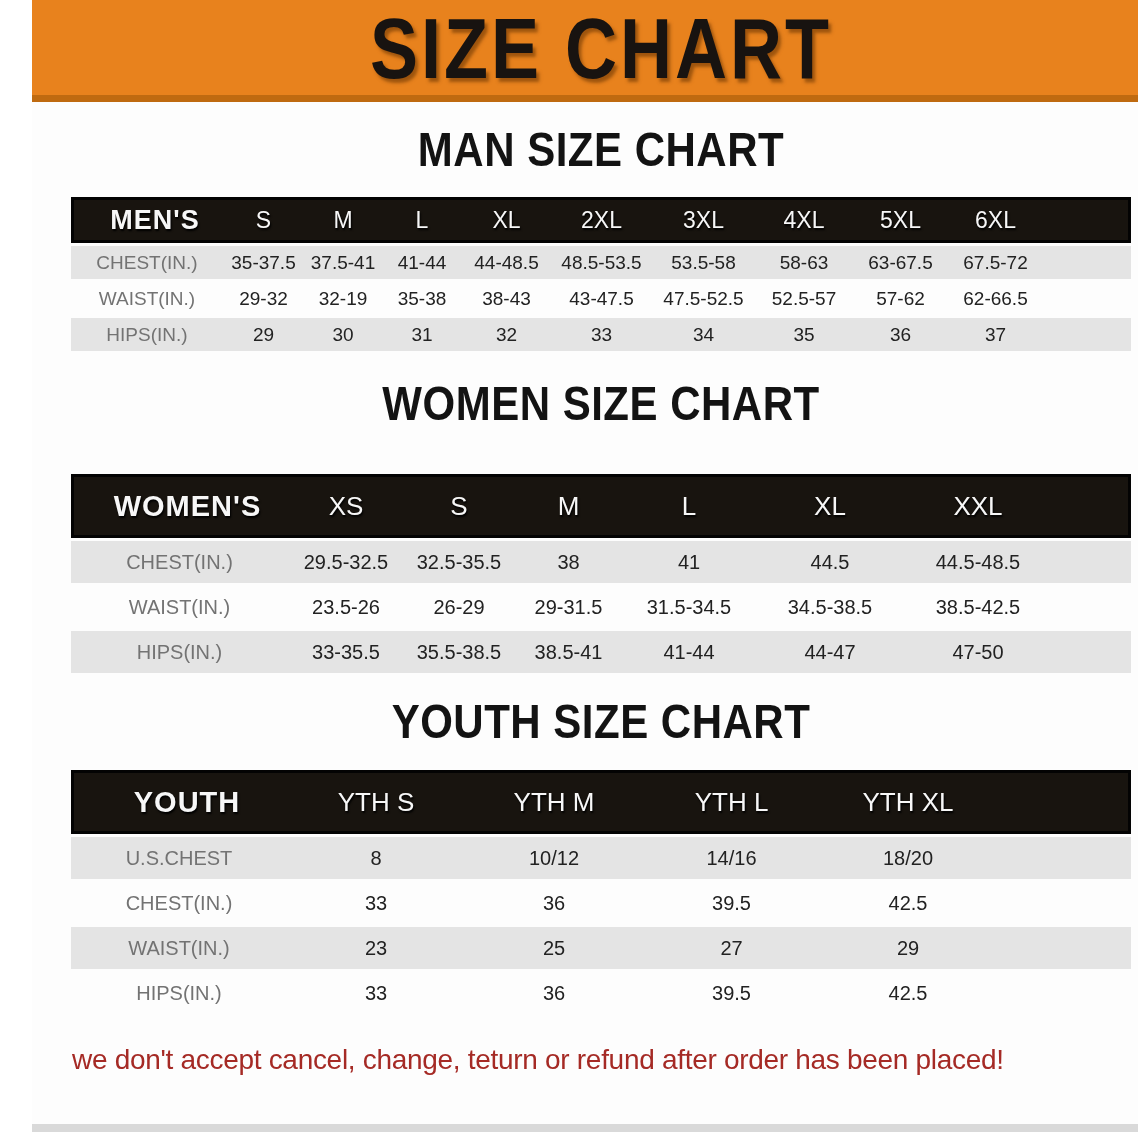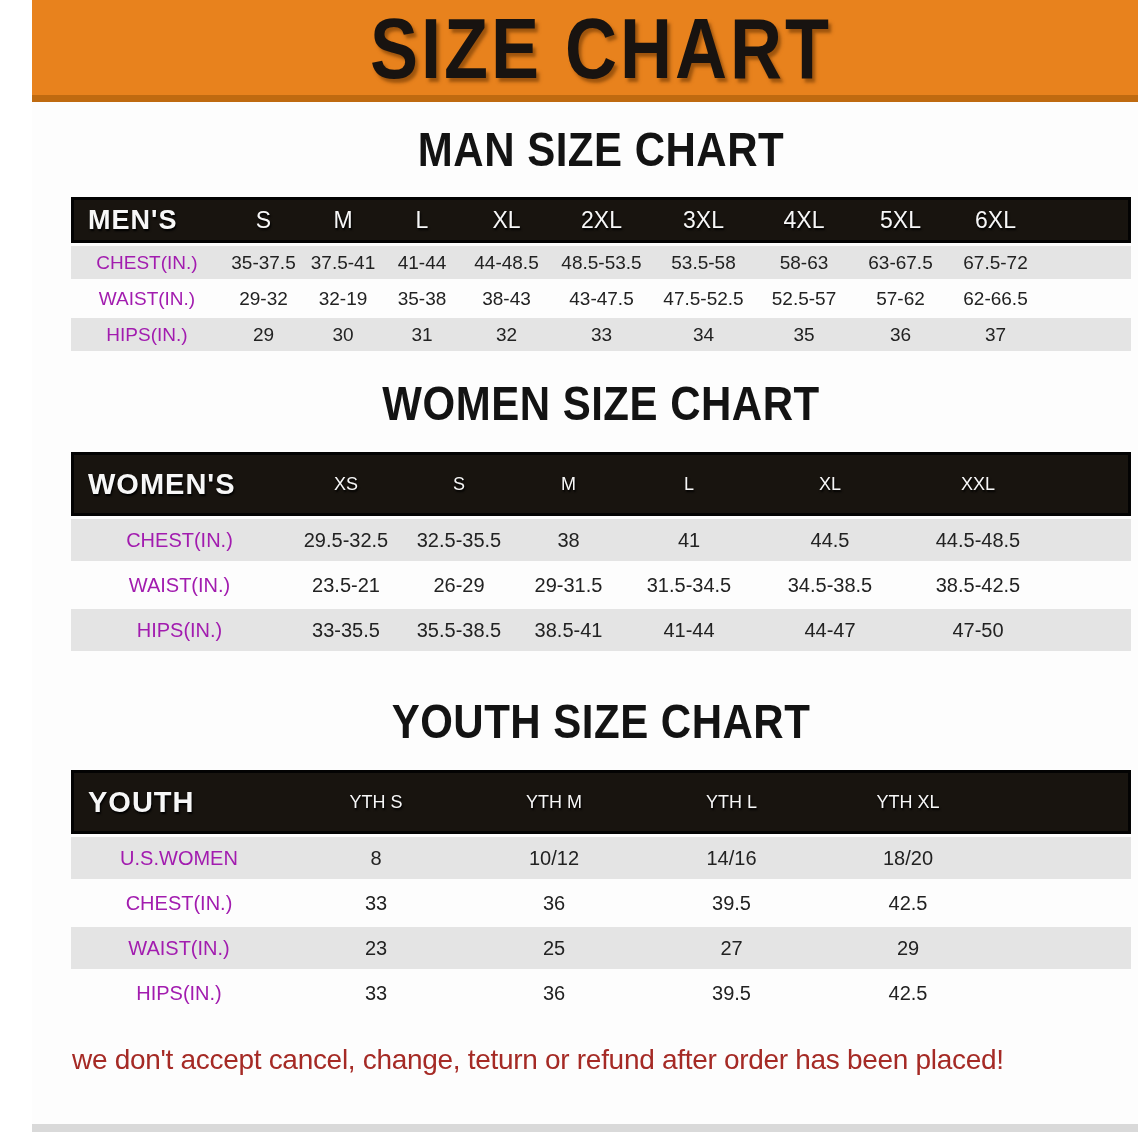--- a/index.html
+++ b/index.html
@@ -28,44 +28,44 @@
   }
   #heading-man{top:122px;}
   #heading-women{top:376px;}
   #heading-youth{top:694px;}
   
   table.size-table{
     position:absolute;left:39px;width:1060px;
     border-collapse:separate;border-spacing:0 3px;table-layout:fixed;
   }
   #table-men{top:194px;}
-  #table-women{top:449px;}
+  #table-women{top:471px;}
   #table-youth{top:767px;}
   table.size-table thead th{
     background:#18140f;color:#f7f7f7;font-weight:normal;text-align:center;
     border-top:3px solid #030303;border-bottom:3px solid #030303;
     text-shadow:1px 2px 2px #000;overflow:hidden;
   }
-  table.size-table thead th:first-child{border-left:3px solid #030303;}
+  table.size-table thead th:first-child{border-left:3px solid #030303;text-align:center;}
   table.size-table thead th:last-child{border-right:3px solid #030303;}
   table.size-table th.tbl-label{
     text-align:left;padding-left:14px;font-weight:bold;letter-spacing:1px;
   }
   #table-men thead th{height:38px;font-size:23px;}
   #table-men th.tbl-label{font-size:27px;}
-  #table-women thead th,#table-youth thead th{height:56px;font-size:18px;}
+  #table-women thead th,#table-youth thead th{height:56px;font-size:26px;}
   #table-women th.tbl-label,#table-youth th.tbl-label{font-size:29px;}
   table.size-table tbody td{
     text-align:center;color:#222222;overflow:hidden;white-space:nowrap;
   }
   #table-men tbody td{height:31px;font-size:19px;}
   #table-women tbody td,#table-youth tbody td{height:40px;font-size:20px;}
   table.size-table tbody tr:nth-child(odd) td{background:#E4E4E4;}
   table.size-table tbody tr:nth-child(even) td{background:#fdfdfd;}
-  table.size-table td.row-label{color:#a21caf;}
+  table.size-table td.row-label{color:#737373;}
   
   .footer-note{
     position:absolute;left:40px;top:1036px;width:1070px;
     color:#A52A25;font-size:28px;line-height:48px;
     letter-spacing:-0.3px;white-space:nowrap;
   }
   
   .bottom-bar{
     position:absolute;left:0;top:1124px;width:1138px;height:8px;background:#D9D9D9;
   }
@@ -182,21 +182,21 @@
           <td>29.5-32.5</td>
           <td>32.5-35.5</td>
           <td>38</td>
           <td>41</td>
           <td>44.5</td>
           <td>44.5-48.5</td>
           <td></td>
         </tr>
         <tr>
           <td class="row-label">WAIST(IN.)</td>
-          <td>23.5-21</td>
+          <td>23.5-26</td>
           <td>26-29</td>
           <td>29-31.5</td>
           <td>31.5-34.5</td>
           <td>34.5-38.5</td>
           <td>38.5-42.5</td>
           <td></td>
         </tr>
         <tr>
           <td class="row-label">HIPS(IN.)</td>
           <td>33-35.5</td>
@@ -225,21 +225,21 @@
           <th class="tbl-label">YOUTH</th>
           <th>YTH S</th>
           <th>YTH M</th>
           <th>YTH L</th>
           <th>YTH XL</th>
           <th></th>
         </tr>
       </thead>
       <tbody>
         <tr>
-          <td class="row-label">U.S.WOMEN</td>
+          <td class="row-label">U.S.CHEST</td>
           <td>8</td>
           <td>10/12</td>
           <td>14/16</td>
           <td>18/20</td>
           <td></td>
         </tr>
         <tr>
           <td class="row-label">CHEST(IN.)</td>
           <td>33</td>
           <td>36</td>

